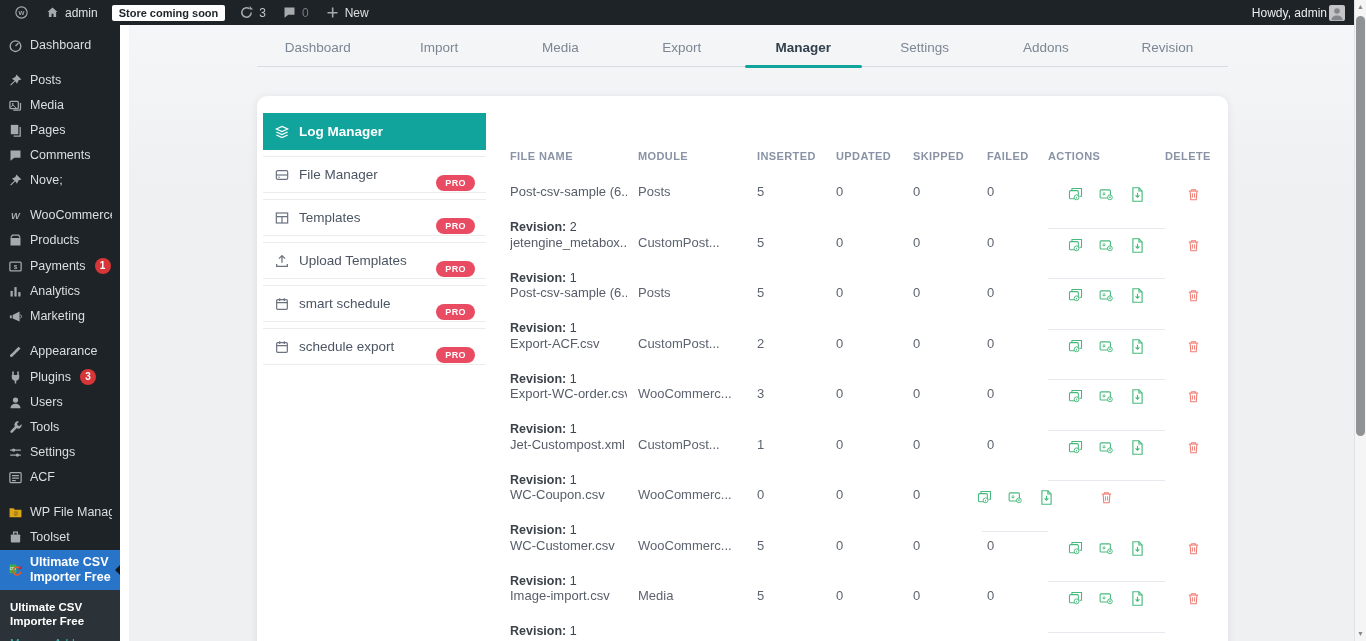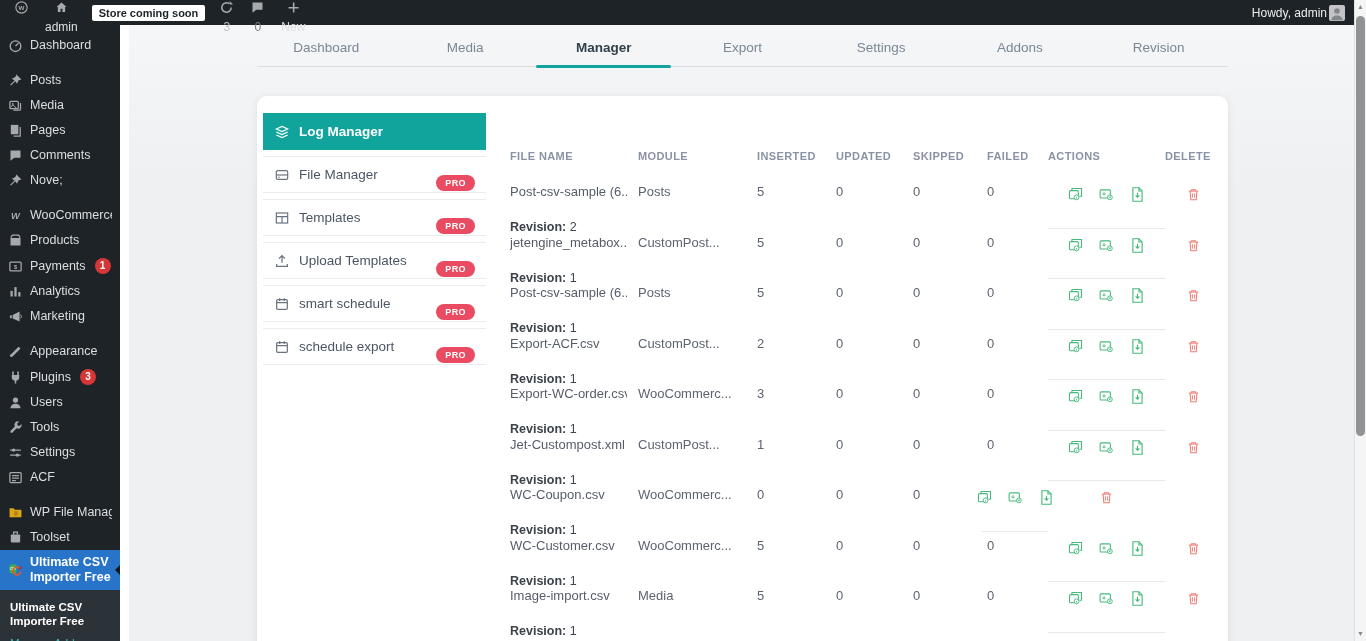--- a/index.html
+++ b/index.html
@@ -12,21 +12,21 @@
   }
   svg { display:block; }
 
   
   .adminbar {
     position:absolute; left:0; top:0; width:1354px; height:25px;
     background:#1d2327; color:#c9cdd1;
     display:flex; align-items:center; font-size:12px; z-index:60;
   }
   .ab-left { display:flex; align-items:center; height:100%; padding-left:6px; }
-  .ab-item { display:flex; align-items:center; gap:5px; padding:0 8px; height:100%; color:#dde0e2; cursor:pointer;flex-direction:column; }
+  .ab-item { display:flex; align-items:center; gap:5px; padding:0 8px; height:100%; color:#dde0e2; cursor:pointer; }
   .ab-item .icon svg { width:15px; height:15px; color:#a7aaad; }
   .store-badge {
     background:#ffffff; color:#1d2327; font-size:11px; font-weight:bold;
     padding:2px 7px; border-radius:2px; margin:0 6px; cursor:pointer;
   }
   .ab-count { color:#c3c4c7; }
   .ab-count.dim { color:#787c82; }
   .ab-right { margin-left:auto; display:flex; align-items:center; gap:2px; padding-right:9px; color:#eceef0; cursor:pointer; }
   .avatar { width:16px; height:16px; border-radius:2px; overflow:hidden; }
   .avatar svg { width:16px; height:16px; }
@@ -408,23 +408,24 @@
       <div class="submenu-item current">Ultimate CSV Importer Free</div>
       <div class="submenu-item teal">Manage Addons</div>
     </div>
   </div>
 
 <div class="main-strip"></div>
 <div class="workspace"></div>
 
 <div class="tabbar" id="tabbar">
     <div class="tab">Dashboard</div>
+    <div class="tab">Import</div>
     <div class="tab">Media</div>
+    <div class="tab">Export</div>
     <div class="tab active">Manager</div>
-    <div class="tab">Export</div>
     <div class="tab">Settings</div>
     <div class="tab">Addons</div>
     <div class="tab">Revision</div>
   </div>
 
 <div class="card">
   <div class="panel" id="panel">
       <div class="panel-item active">
         <span class="icon">
           <svg viewBox="0 0 24 24" fill="none" xmlns="http://www.w3.org/2000/svg">

